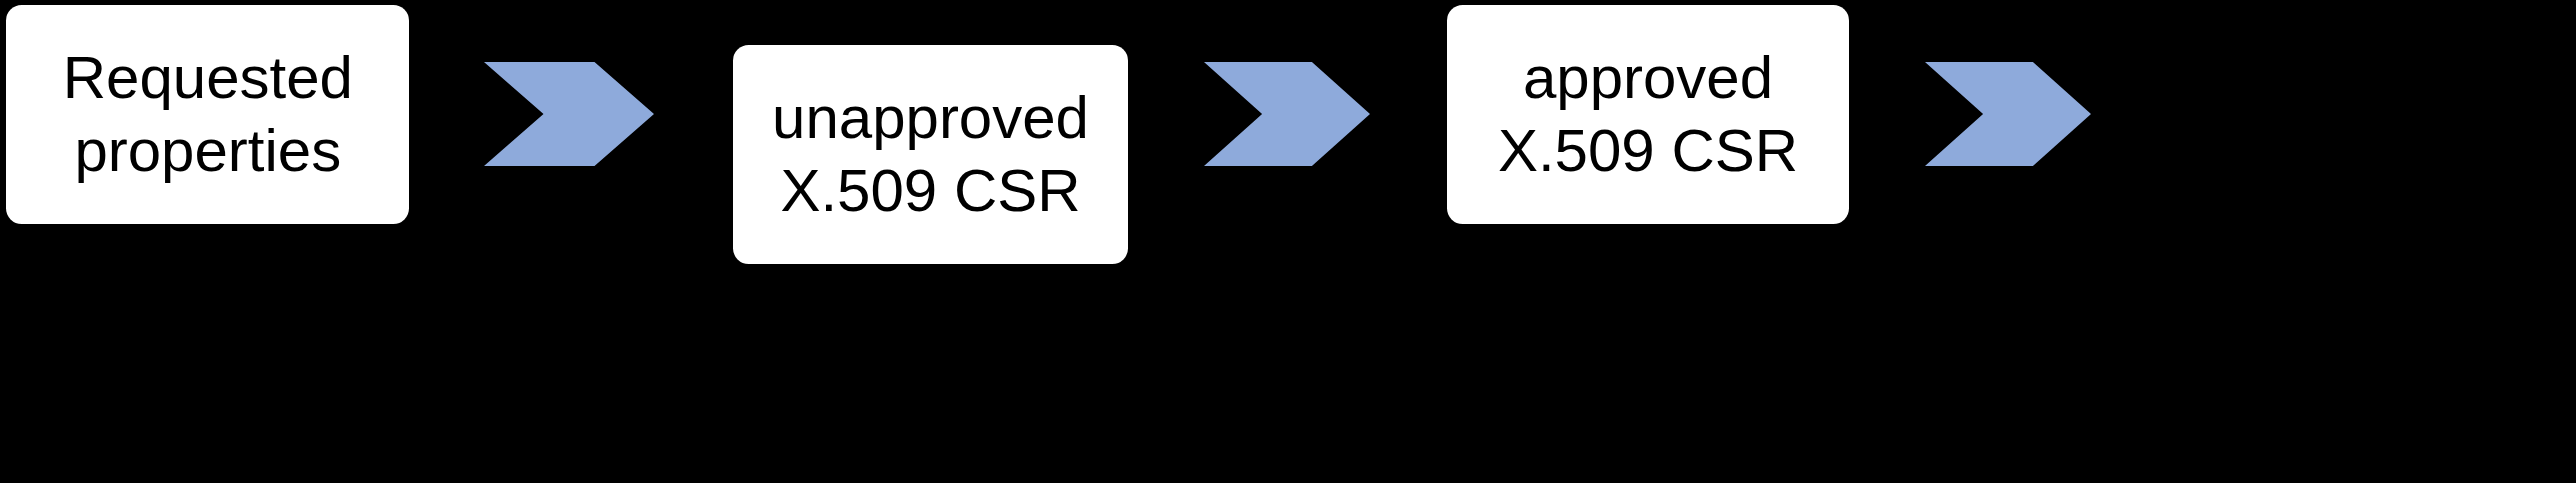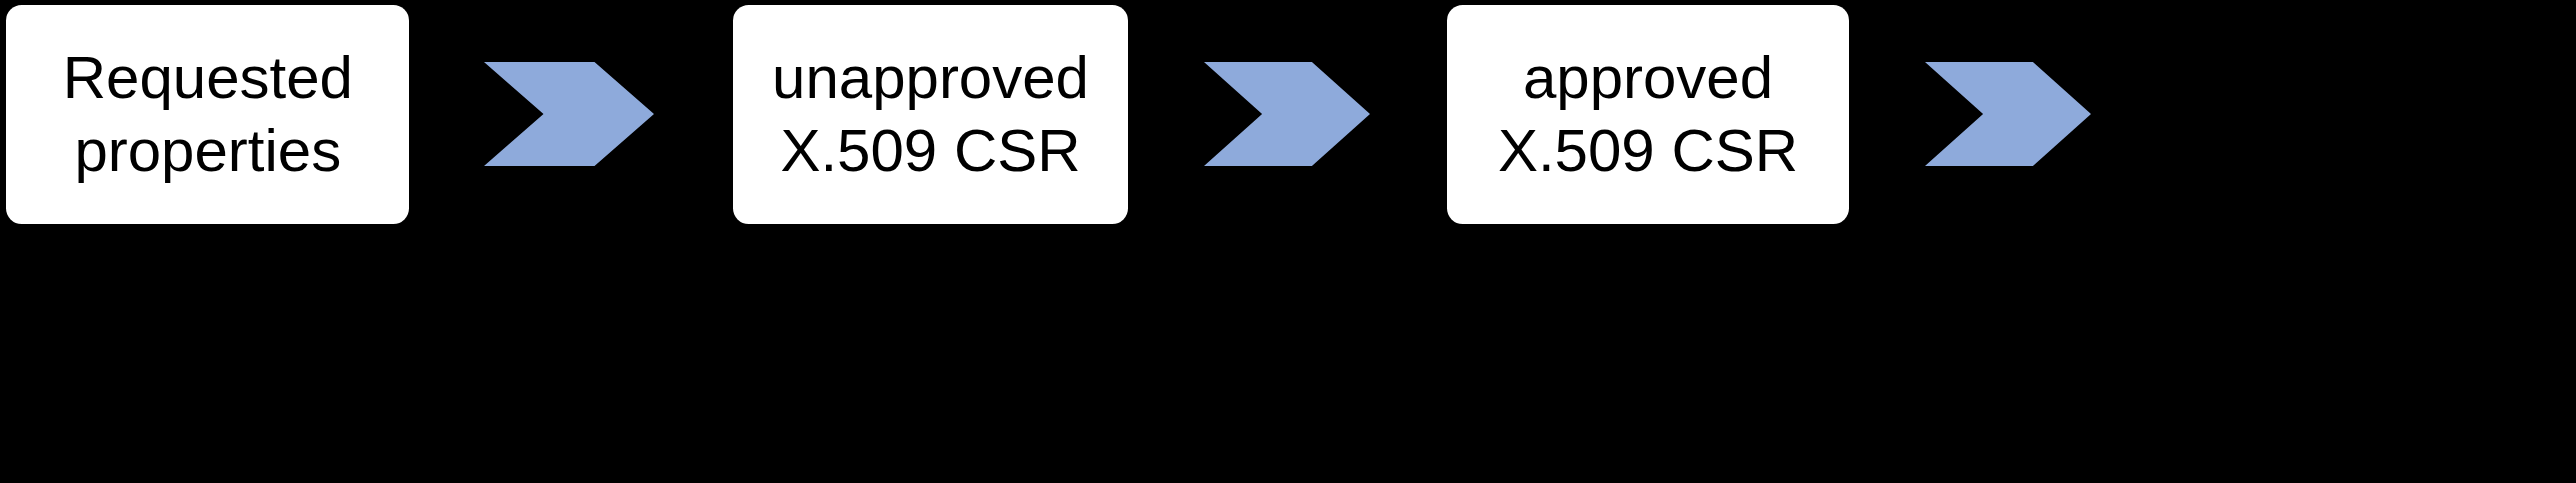--- a/index.html
+++ b/index.html
@@ -41,21 +41,21 @@
   }
   .chevron {
     position: absolute;
     top: 62px;
     height: 104px;
     background: var(--arrow-fill);
     clip-path: polygon(0 0, 65% 0, 100% 50%, 65% 100%, 0 100%, 35% 50%);
   }
   
   .s1 { left: 6.3px;    width: 403px; }
-  .s2 { left: 733px;  width: 395px; }
+  .s2 { left: 733px;  width: 395px; margin-top: 40px; }
   .s3 { left: 1447px; width: 402px; }
   .s4 { left: 2169px; width: 404px; }
   .c1 { left: 484px;  width: 170px; }
   .c2 { left: 1204px; width: 166px; }
   .c3 { left: 1925px; width: 166px; }
 </style>
 </head>
 <body>
 
 <div class="canvas">

